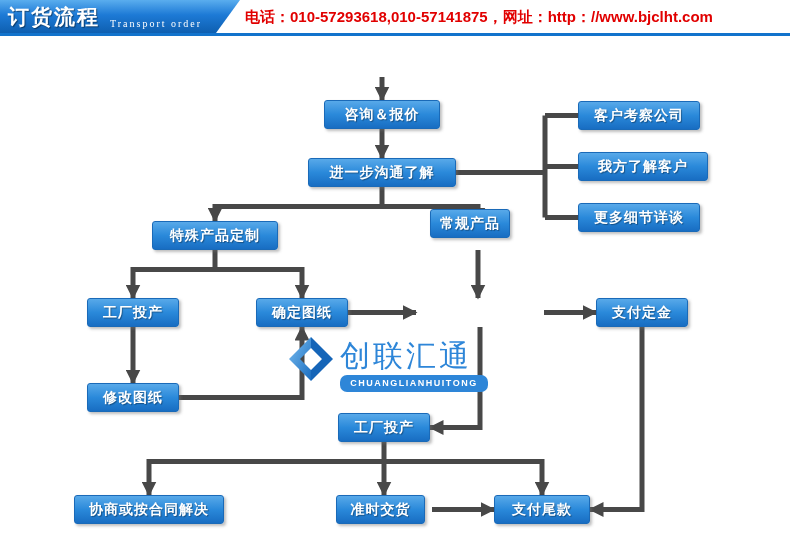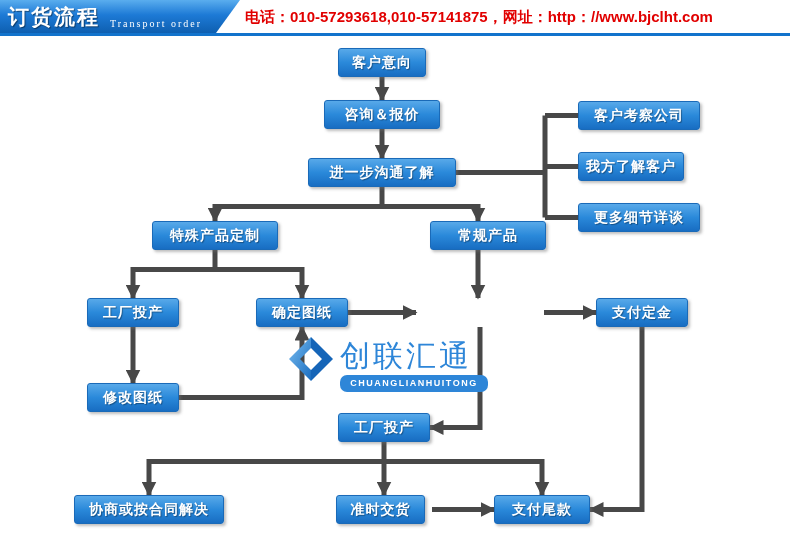--- a/index.html
+++ b/index.html
@@ -104,28 +104,27 @@
             <stop offset="1" stop-color="#1a6dc0"></stop>
         </linearGradient>
       </defs>
       <polygon points="23,1 45,23 23,45 23,34 34,23 23,12" fill="#1565b8"></polygon>
       <polygon points="23,1 1,23 23,45 23,34 12,23 23,12" fill="url(#lg1)"></polygon>
     </svg>
     <div class="logo-name">创联汇通</div>
     <div class="logo-strip">CHUANGLIANHUITONG</div>
   </div>
 
-  <div class="node" style="left:338px;top:48px;width:88px">客户意向</div>
   <div class="node" style="left:324px;top:100px;width:116px">咨询＆报价</div>
   <div class="node" style="left:308px;top:158px;width:148px">进一步沟通了解</div>
   <div class="node" style="left:578px;top:101px;width:122px">客户考察公司</div>
-  <div class="node" style="left:578px;top:152px;width:106px">我方了解客户</div>
+  <div class="node" style="left:578px;top:152px;width:130px">我方了解客户</div>
   <div class="node" style="left:578px;top:203px;width:122px">更多细节详谈</div>
   <div class="node" style="left:152px;top:221px;width:126px">特殊产品定制</div>
-  <div class="node" style="left:430px;top:221px;width:116px">常规产品</div>
+  <div class="node" style="left:430px;top:209px;width:80px">常规产品</div>
   <div class="node" style="left:87px;top:298px;width:92px">工厂投产</div>
   <div class="node" style="left:256px;top:298px;width:92px">确定图纸</div>
   <div class="node" style="left:596px;top:298px;width:92px">支付定金</div>
   <div class="node" style="left:87px;top:383px;width:92px">修改图纸</div>
   <div class="node" style="left:338px;top:413px;width:92px">工厂投产</div>
   <div class="node" style="left:74px;top:495px;width:150px">协商或按合同解决</div>
   <div class="node" style="left:336px;top:495px;width:89px">准时交货</div>
   <div class="node" style="left:494px;top:495px;width:96px">支付尾款</div>
 
 </div>

